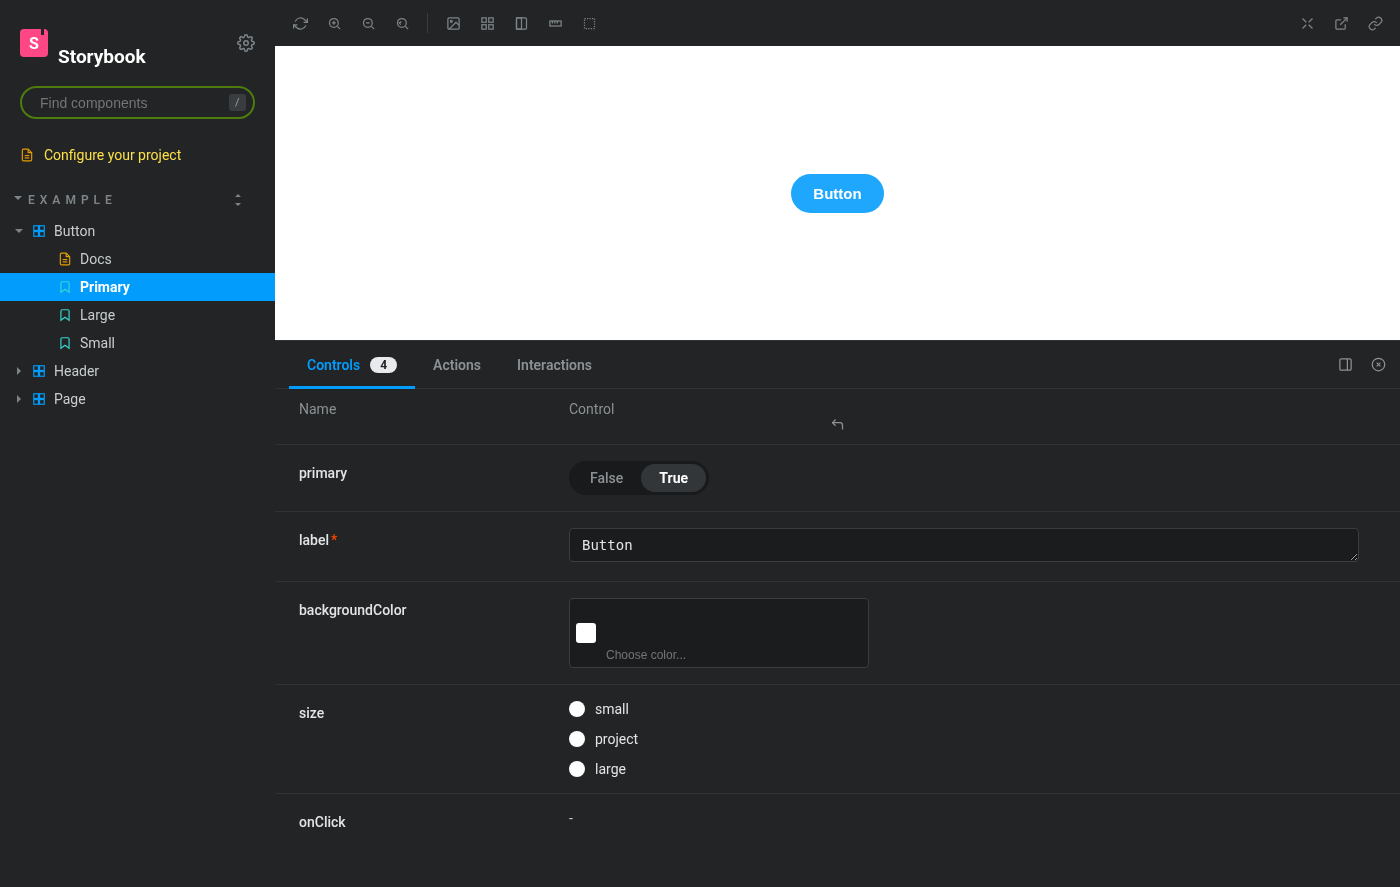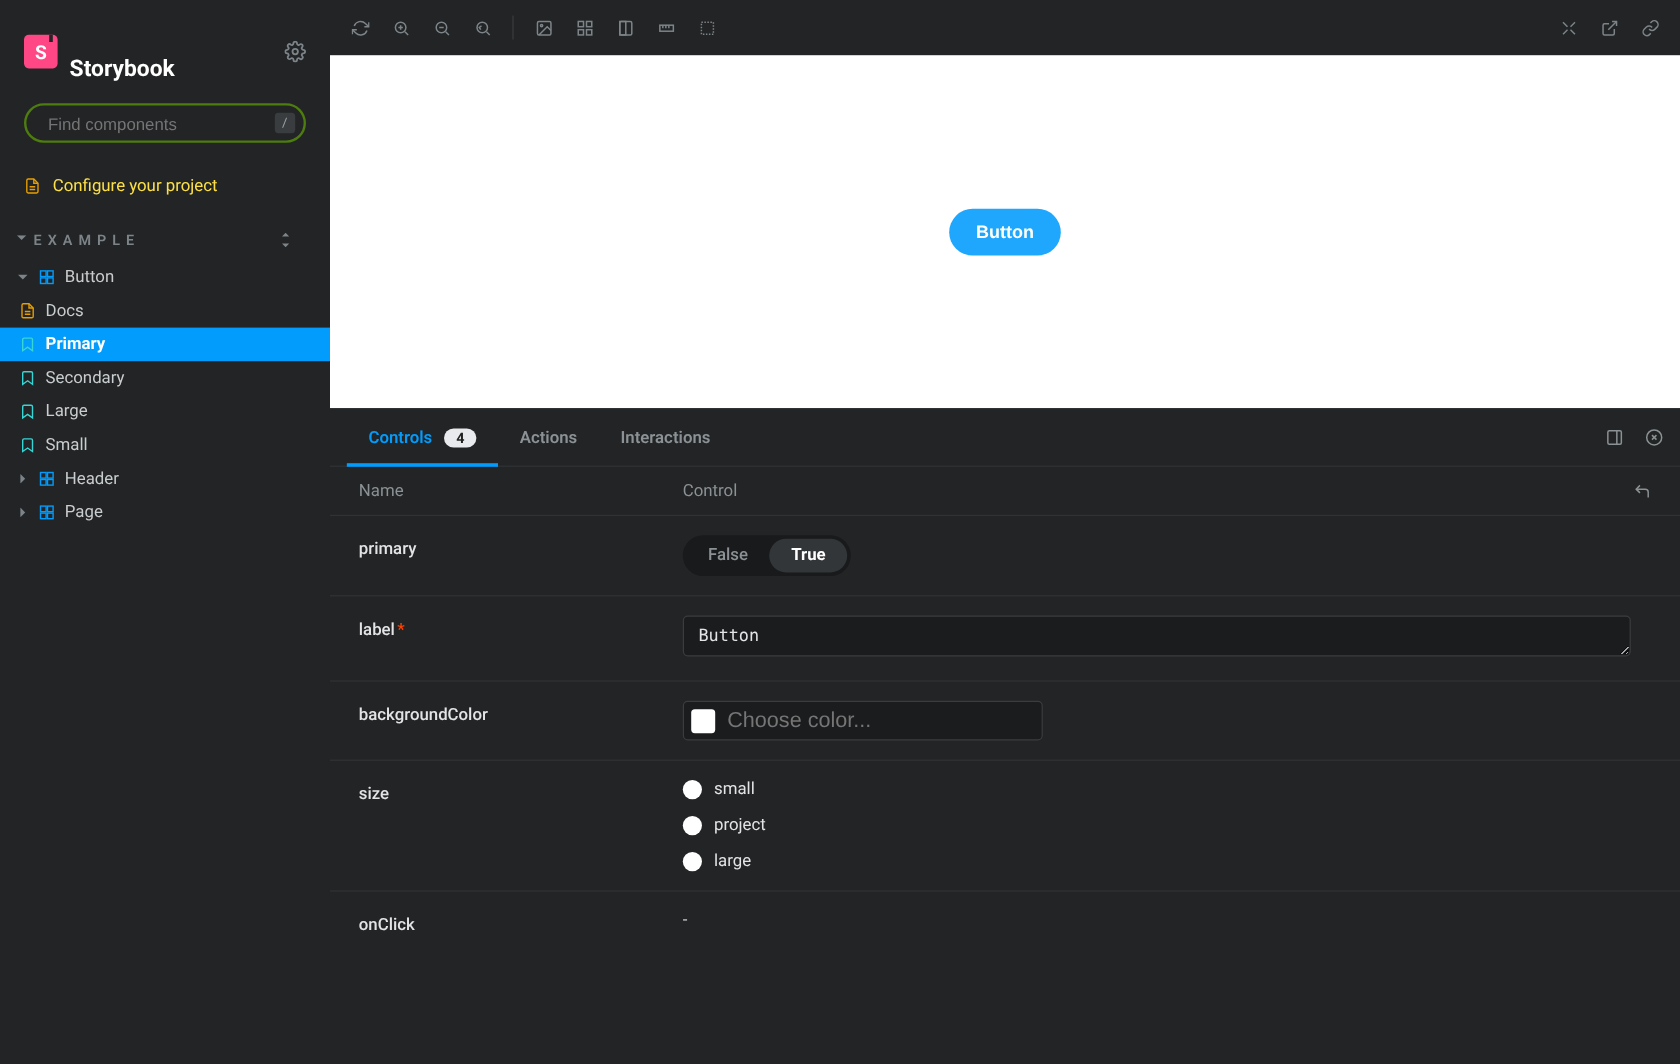--- a/index.html
+++ b/index.html
@@ -22,21 +22,21 @@
   .search-key { background:#3a3d3f; color:#9aa0a4; font-size:11px; padding:2px 6px; border-radius:3px; }
 
   .config-link { display:flex; align-items:center; gap:10px; padding: 8px 20px; color:#fde047; cursor:pointer; }
   .config-link svg { color:#e69d00; }
 
   .group-title { display:flex; align-items:center; justify-content:space-between; padding: 22px 32px 10px 14px; color:#7d8489; font-size:12px; letter-spacing:5px; font-weight:600; cursor:pointer; }
   .group-toggle svg { width:8px; height:12px; transform:rotate(90deg); }
 
   .tree-item { display:flex; align-items:center; gap:8px; padding: 6px 14px; cursor:pointer; color:#c9cdcf; }
   .tree-item.level1 { padding-left: 14px; }
-  .tree-item.level2 { padding-left: 16px; }
+  .tree-item.level2 { padding-left: 58px; }
   .tree-item .arrow { width:10px; display:flex; justify-content:center; }
   .tree-item.active { background:#029cfd; color:#fff; font-weight:700; }
   .comp-icon { color:#029cfd; }
   .doc-icon-y { color:#e69d00; }
   .story-icon { color:#37d5d3; }
 
   
   .main { flex:1; display:flex; flex-direction:column; background:#1b1c1d; }
   .toolbar { height:46px; background:#222425; display:flex; align-items:center; padding:0 10px; gap:4px; }
   .toolbar .sep { width:1px; height:20px; background:#3a3d3f; margin:0 6px; }
@@ -49,38 +49,38 @@
   
   .panel { flex:1; display:flex; flex-direction:column; background:#222425; border-top:1px solid #303336; }
   .tabs { display:flex; align-items:center; height:48px; padding:0 14px; border-bottom:1px solid #303336; }
   .tab { padding:0 18px; height:100%; display:flex; align-items:center; gap:10px; color:#8b9194; font-weight:600; cursor:pointer; position:relative; }
   .tab.active { color:#029cfd; }
   .tab.active::after { content:""; position:absolute; left:0; right:0; bottom:-1px; height:3px; background:#029cfd; }
   .badge { background:#e8eaed; color:#222; border-radius:12px; padding:1px 10px; font-size:12px; font-weight:700; }
   .tab-spacer { flex:1; }
   .tab-icons { display:flex; gap:18px; color:#8b9194; }
 
-  .ctrl-head { display:flex; align-items:center; justify-content:space-between; padding:12px 24px; border-bottom:1px solid #303336; color:#8b9194; font-size:14px; }
+  .ctrl-head { display:flex; align-items:center; justify-content:space-between; padding:12px 24px; border-bottom:1px solid #303336; color:#8b9194; font-size:14px;flex-direction:column; }
   .ctrl-head .cols { display:flex; width:100%; }
   .col-name { width:270px; }
   .col-control { flex:1; }
 
   .ctrl-row { display:flex; padding:16px 24px; border-bottom:1px solid #303336; align-items:flex-start; }
   .ctrl-name { width:270px; color:#e2e4e6; font-weight:500; padding-top:4px; }
   .ctrl-name .req { color:#ff4400; margin-left:2px; }
   .ctrl-input { flex:1; }
 
   .bool-toggle { display:inline-flex; background:#181a1b; border-radius:20px; padding:3px; }
   .bool-opt { padding:6px 18px; border-radius:16px; color:#8b9194; font-weight:500; cursor:pointer;text-align:right; }
   .bool-opt.active { background:#333638; color:#ffffff; font-weight:700; }
 
   .txt-input { width:100%; max-width:790px; background:#1b1c1d; border:1px solid #3a3d3f; border-radius:4px; padding:8px 12px; color:#e2e4e6; font-size:14px; outline:none; resize:both; }
   .color-input { display:inline-flex; align-items:center; gap:10px; background:#1b1c1d; border:1px solid #3a3d3f; border-radius:4px; padding:5px 10px 5px 6px; width:300px; }
   .swatch { width:20px; height:20px; background:#fff; border-radius:3px; }
-  .color-input input { flex:1; background:transparent; border:none; outline:none; color:#737373; font-size:18px; }
+  .color-input input { flex:1; background:transparent; border:none; outline:none; color:#737373; font-size:12px;margin-top:44px; }
 
   .radio-col { display:flex; flex-direction:column; gap:14px; }
   .radio-opt { display:flex; align-items:center; gap:10px; color:#e2e4e6; cursor:pointer; }
   .radio-dot { width:16px; height:16px; border-radius:50%; background:#fff; }
 
   svg { display:block; }
 </style>
 </head>
 <body>
 
@@ -156,26 +156,20 @@
           <line x1="8" y1="13" x2="16" y2="13"></line>
           <line x1="8" y1="17" x2="16" y2="17"></line>
         </svg>
       <span>Docs</span>
     </div>
     <div class="tree-item level2 active">
       <svg class="story-icon" width="14" height="14" viewBox="0 0 24 24" fill="none" stroke="currentColor" stroke-width="2">
           <path d="M19 21l-7-5-7 5V5a2 2 0 0 1 2-2h10a2 2 0 0 1 2 2z"></path>
         </svg>
       <span>Primary</span>
-    </div>
-    <div class="tree-item level2">
-      <svg class="story-icon" width="14" height="14" viewBox="0 0 24 24" fill="none" stroke="currentColor" stroke-width="2">
-          <path d="M19 21l-7-5-7 5V5a2 2 0 0 1 2-2h10a2 2 0 0 1 2 2z"></path>
-        </svg>
-      <span>Secondary</span>
     </div>
     <div class="tree-item level2">
       <svg class="story-icon" width="14" height="14" viewBox="0 0 24 24" fill="none" stroke="currentColor" stroke-width="2">
           <path d="M19 21l-7-5-7 5V5a2 2 0 0 1 2-2h10a2 2 0 0 1 2 2z"></path>
         </svg>
       <span>Large</span>
     </div>
     <div class="tree-item level2">
       <svg class="story-icon" width="14" height="14" viewBox="0 0 24 24" fill="none" stroke="currentColor" stroke-width="2">
           <path d="M19 21l-7-5-7 5V5a2 2 0 0 1 2-2h10a2 2 0 0 1 2 2z"></path>

